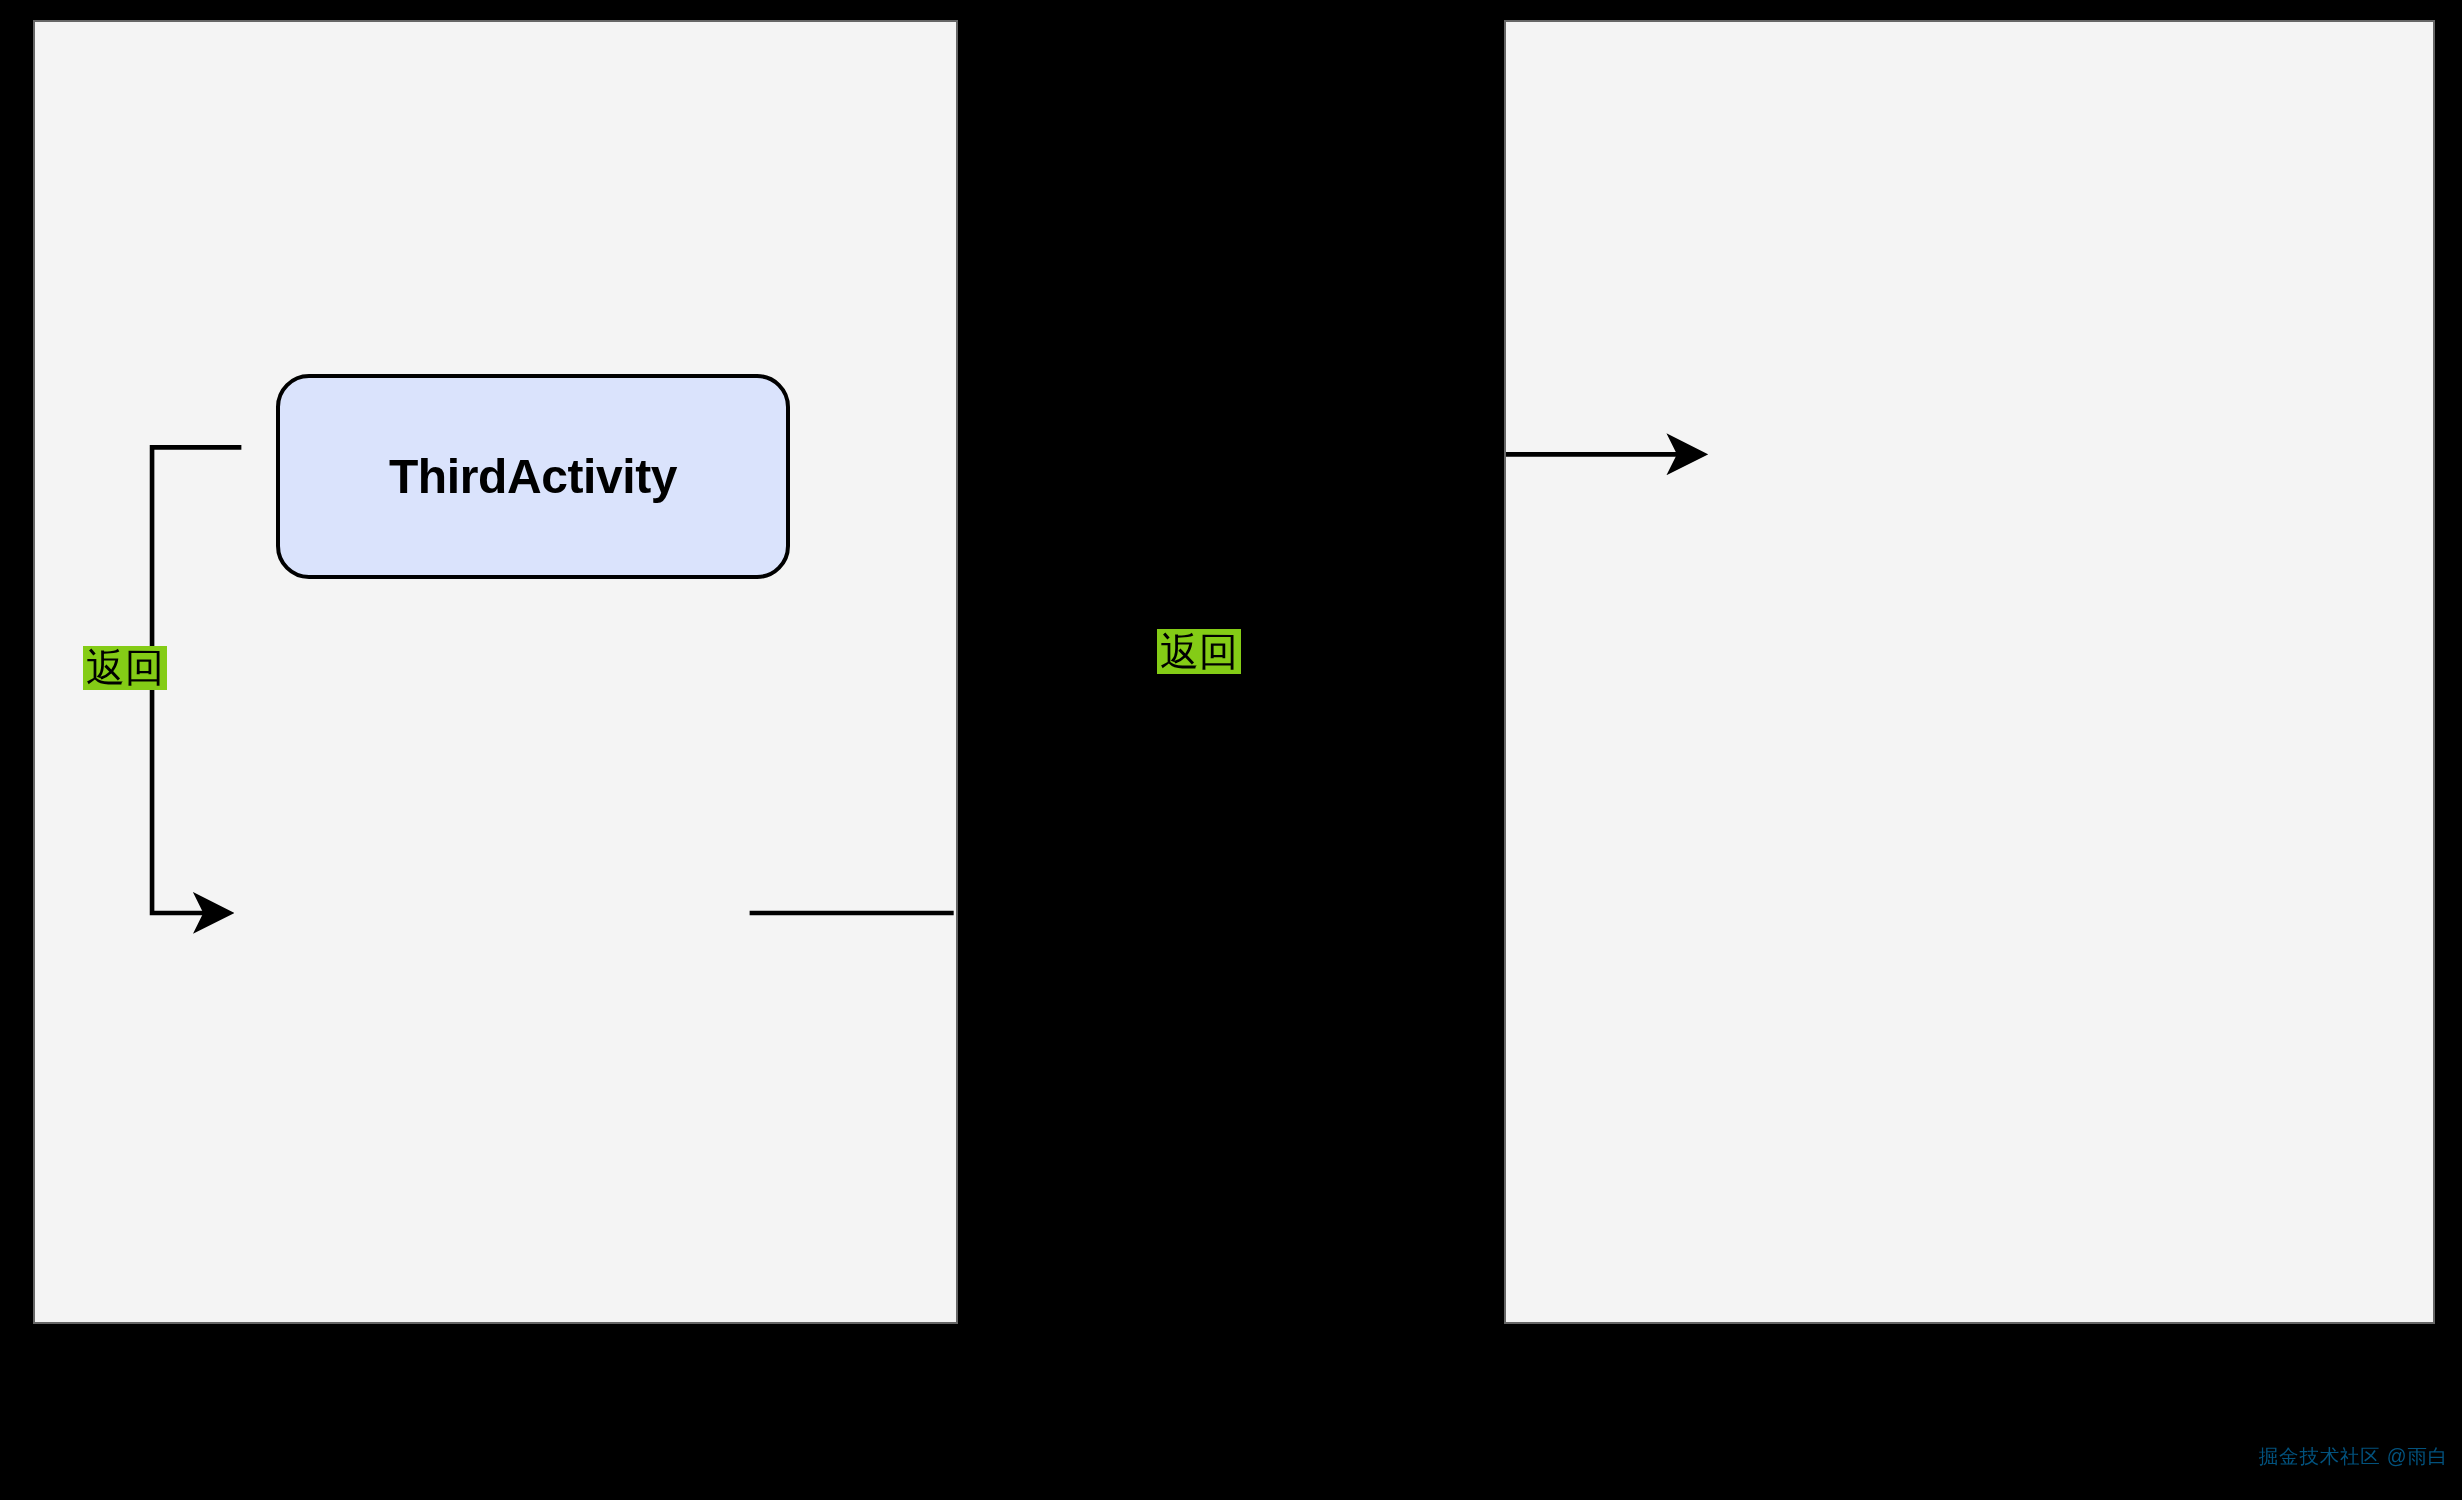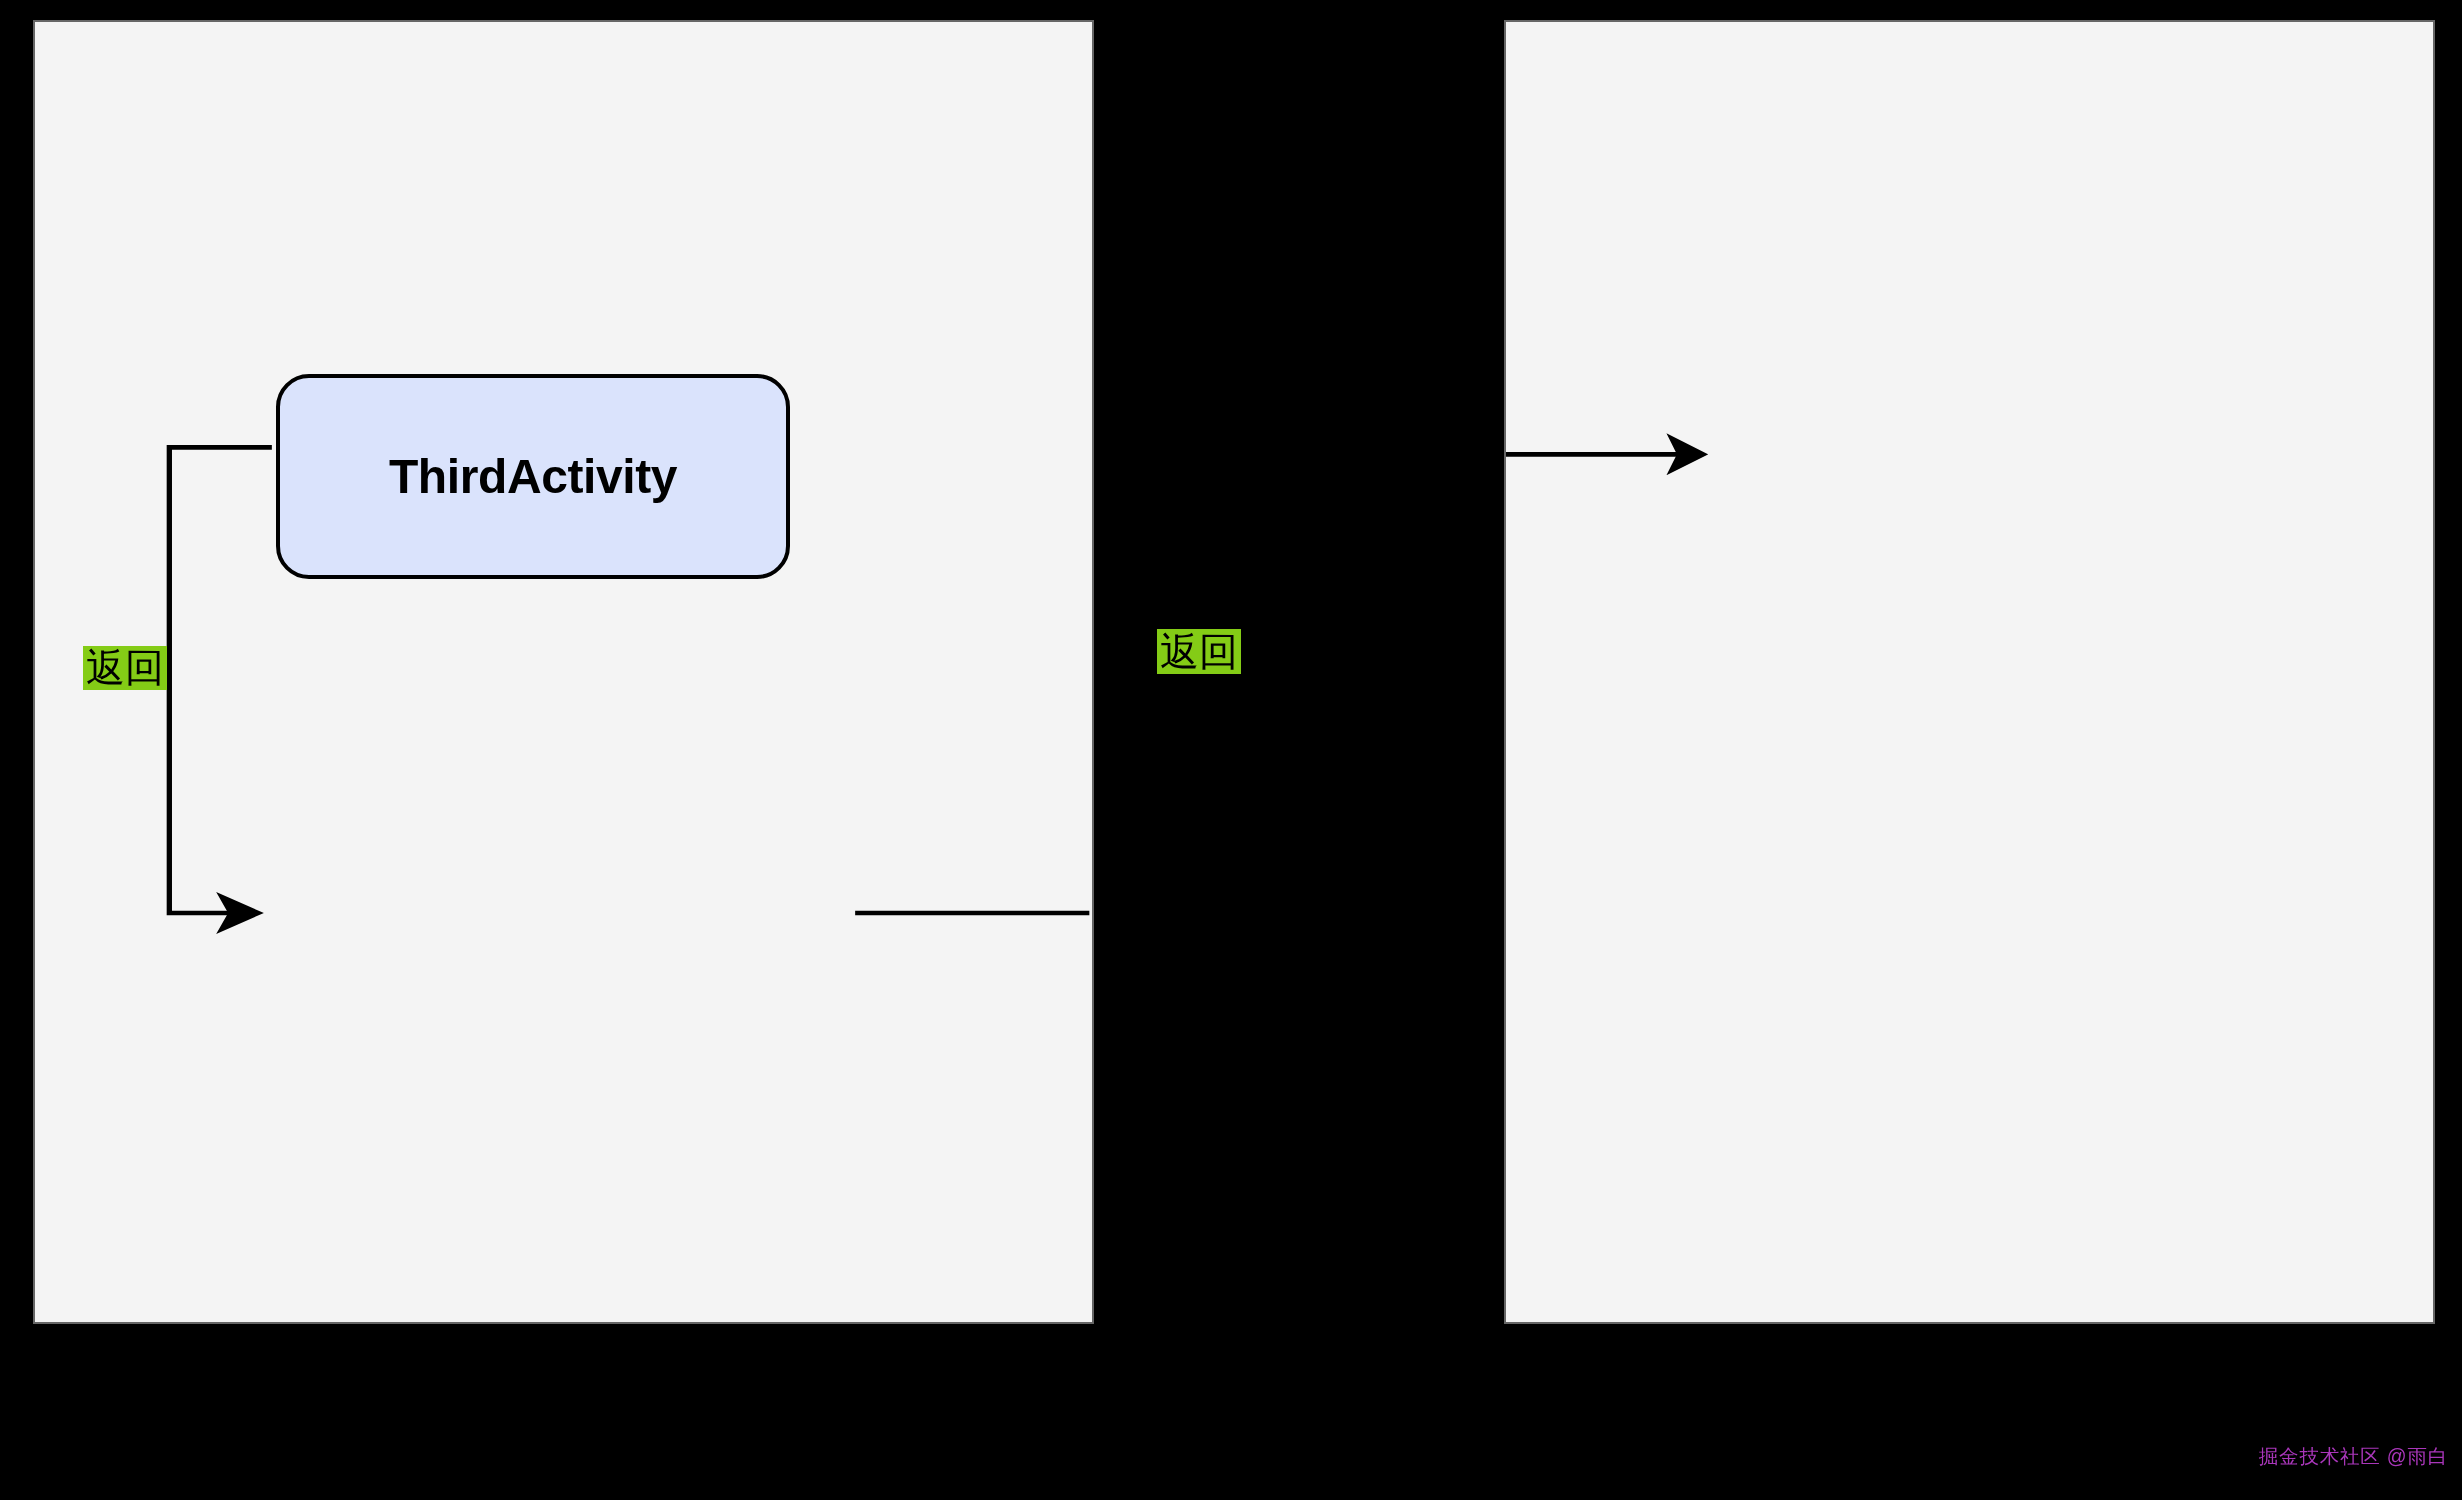--- a/index.html
+++ b/index.html
@@ -24,21 +24,21 @@
     background: #000000;
   }
 
   
   .panel {
     position: absolute;
     background: #f4f4f4;
     border: 2.3px solid #666666;
     box-sizing: border-box;
   }
-  #panel-left  { left: 33px;   top: 19.5px; width: 1061px; height: 1304px; }
+  #panel-left  { left: 33px;   top: 19.5px; width: 925px; height: 1304px; }
   #panel-right { left: 1504px; top: 19.5px; width: 931px; height: 1304px; }
 
   
   .activity-box {
     position: absolute;
     background: #dae3fc;
     border: 4.7px solid #000000;
     border-radius: 33px;
     box-sizing: border-box;
     display: flex;
@@ -77,21 +77,21 @@
     white-space: nowrap;
   }
   #label-return-left   { left: 48px;   top: 624px; }
   #label-return-center { left: 1157px; top: 629px; }
 
   
   #watermark {
     position: absolute;
     right: 14px;
     bottom: 30px;
-    color: #d946ef;
+    color: #0369a1;
     opacity: 0.78;
     font-size: 19.5px;
     letter-spacing: 0.8px;
     white-space: nowrap;
     margin-top: 16px;
   }
 </style>
 </head>
 <body>
 

